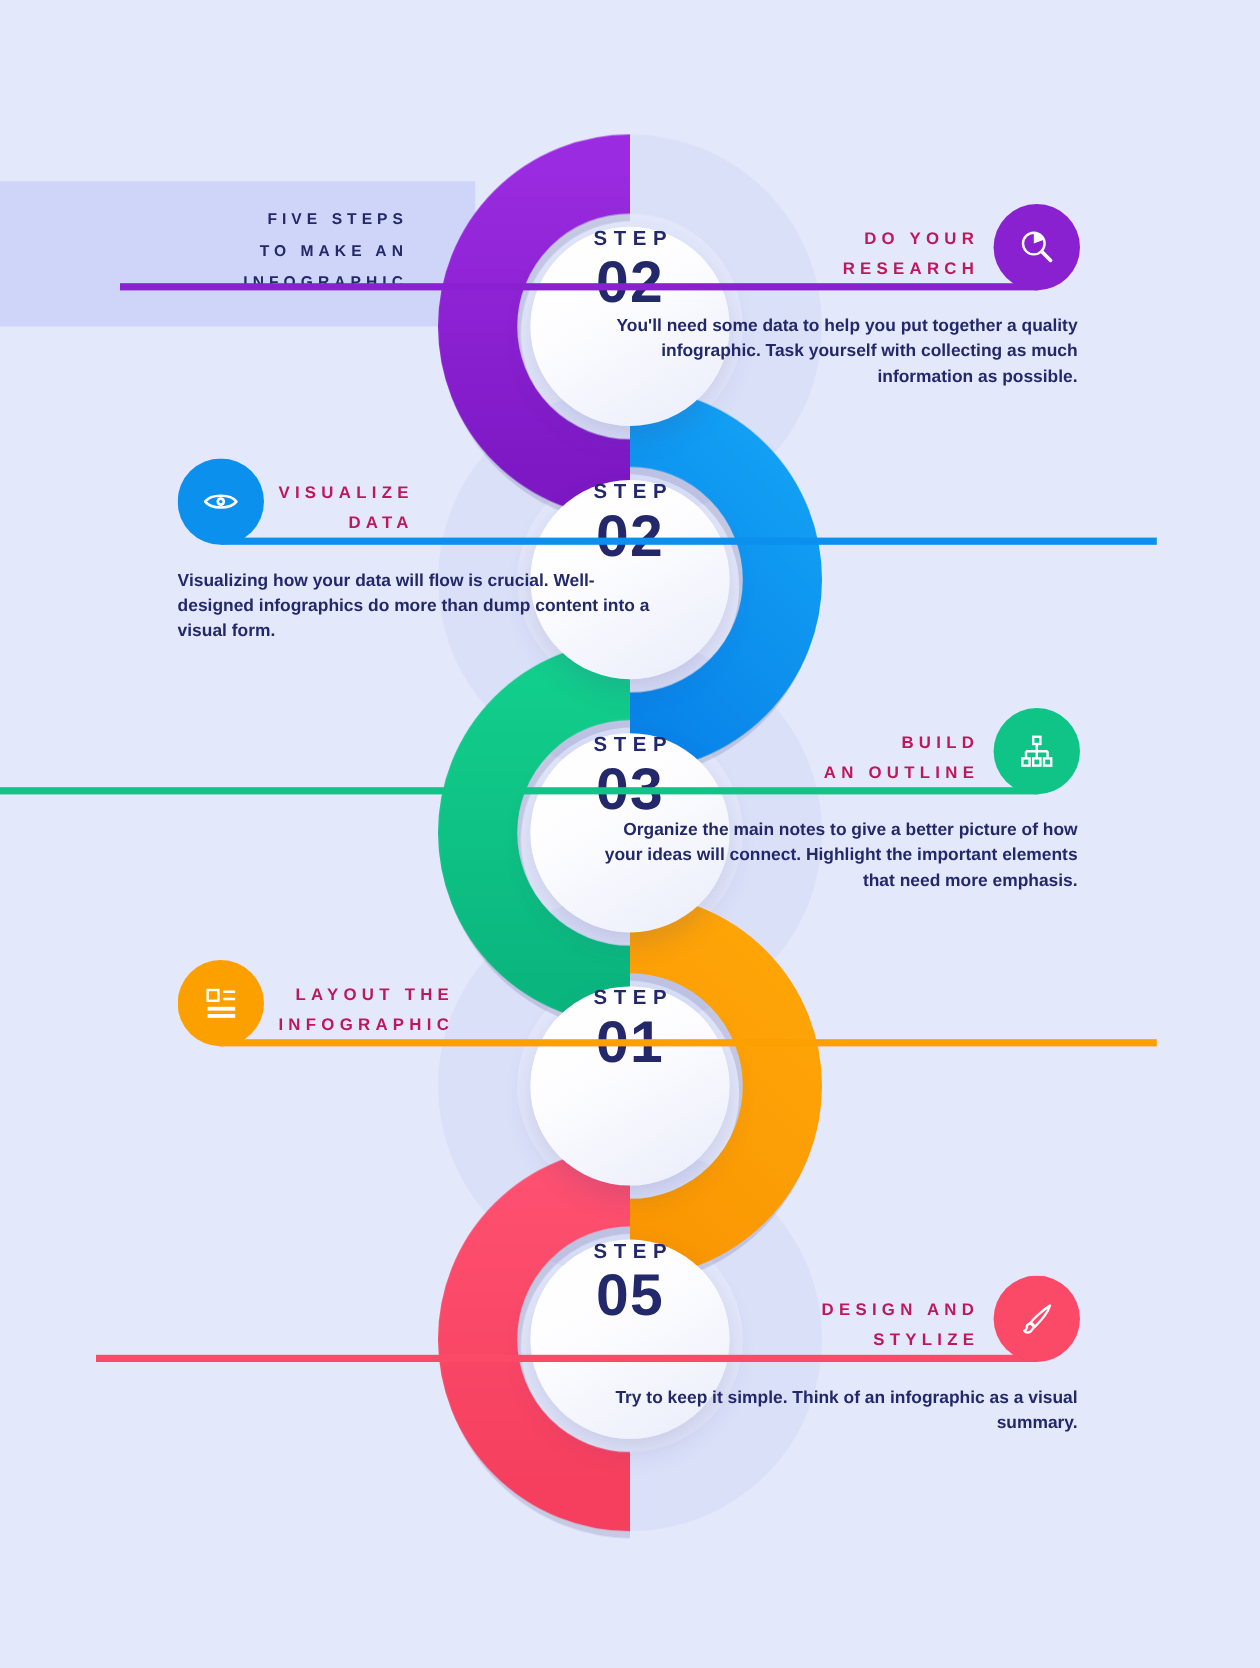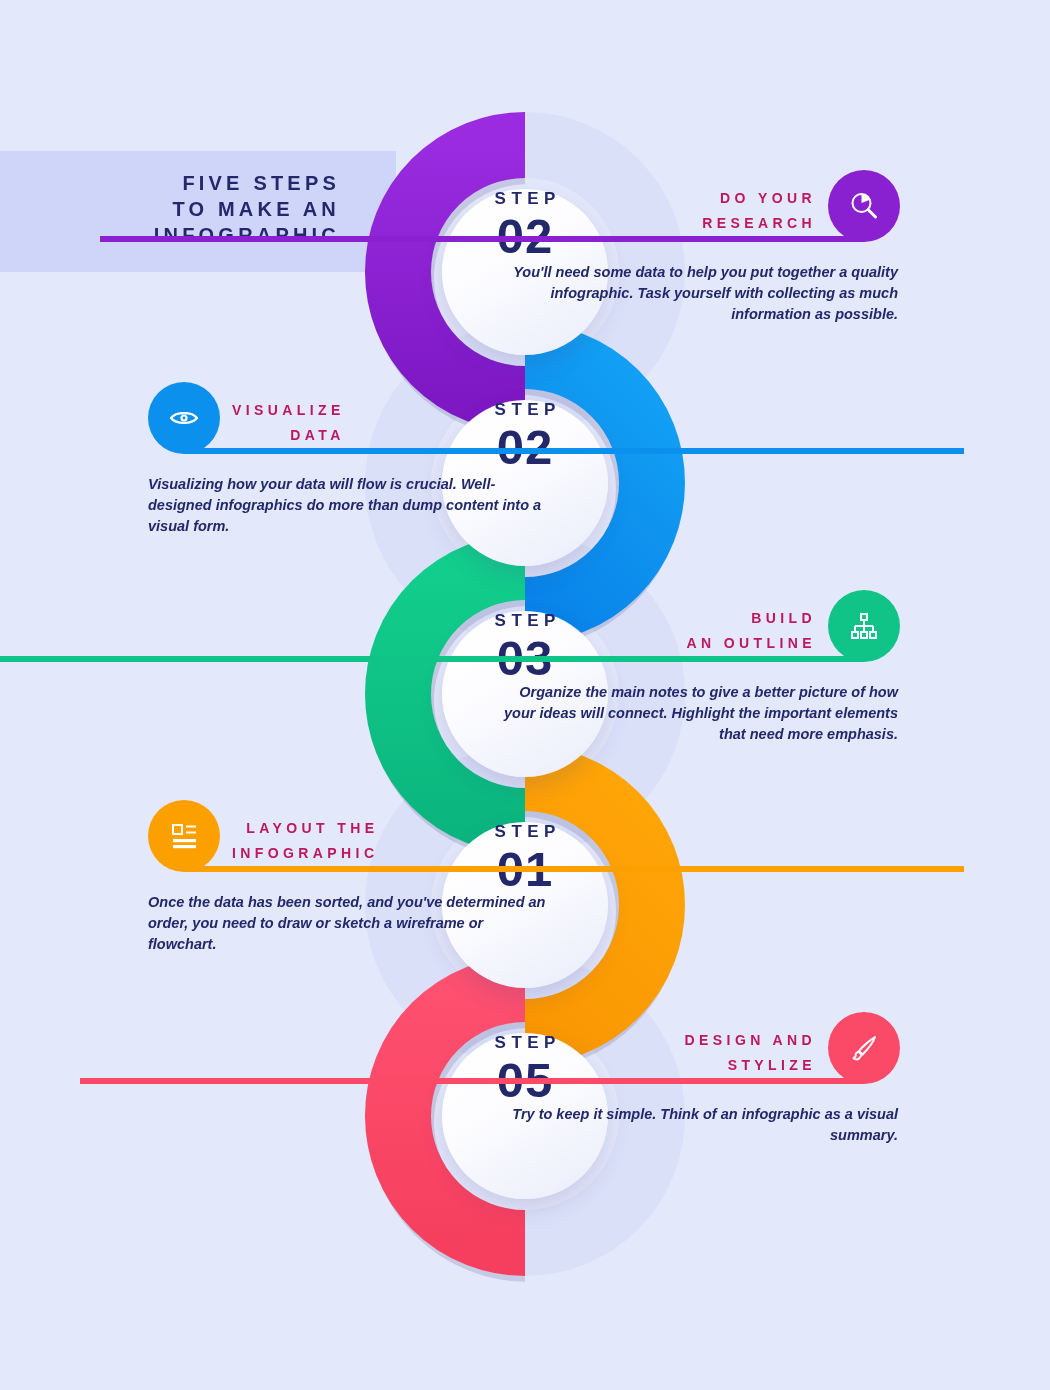--- a/index.html
+++ b/index.html
@@ -13,21 +13,21 @@
   #stage{position:absolute;left:0;top:0;width:1050px;height:1390px;}
 
   
   .banner{
     position:absolute;left:0;top:151px;width:396px;height:121px;
     background:#CFD5F9;
   }
   .banner-title{
     position:absolute;left:0;top:170px;width:340px;
     text-align:right;
-    font-size:20px;font-weight:bold;letter-spacing:4.2px;line-height:26px;
+    font-size:13px;font-weight:bold;letter-spacing:4.2px;line-height:26px;
     color:#22286A;
     white-space:pre-line;
   }
 
   
   #spine{position:absolute;left:0;top:0;width:1050px;height:1390px;}
 
   
   .num-circle{
     position:absolute;width:166px;height:166px;border-radius:50%;
@@ -64,21 +64,21 @@
     position:absolute;top:0;width:72px;height:72px;border-radius:50%;
     display:flex;align-items:center;justify-content:center;
   }
   .block.right .icon-circle{right:0;}
   .block.left  .icon-circle{left:0;}
 
   .rule{position:absolute;height:6px;}
 
   .body-text{
     position:relative;margin-top:20px;
-    font-size:14.5px;font-weight:bold;line-height:21px;color:#22286A;font-style:italic;
+    font-size:14.5px;font-weight:bold;line-height:21px;color:#22286A;
   }
   .body-text.italic{}
   .block.right .body-text{padding-right:2px;}
   .block.left  .body-text{padding-left:0px;}
 </style>
 </head>
 <body>
 
 <div id="stage">
 
@@ -253,24 +253,23 @@
         <svg width="32" height="32" viewBox="0 0 32 32" fill="none" stroke="#fff" stroke-width="2">
           <rect x="5" y="5" width="9" height="9"></rect>
           <line x1="18" y1="6.5" x2="28" y2="6.5"></line>
           <line x1="18" y1="12.5" x2="28" y2="12.5"></line>
           <rect x="5" y="19" width="23" height="3.2" fill="#fff" stroke="none"></rect>
           <rect x="5" y="25" width="23" height="3.2" fill="#fff" stroke="none"></rect>
         </svg>
       </div>
     </div>
     <div class="rule" style="background:#FCA000;left:36px;width:780px;top:66px;"></div>
-    <div class="body-text">Once the data has been sorted, and you've determined an order, you need to draw or sketch a wireframe or flowchart.</div>
-  </div>
-
-  <div class="block right" style="left:500px;top:1012px;">
+  </div>
+
+  <div class="block right" style="left:500px;top:1063px;">
     <div class="head-row">
       <div class="head-title">DESIGN AND
 STYLIZE</div>
       <div class="icon-circle" style="background:#FB4A68;">
         <svg width="32" height="32" viewBox="0 0 32 32" fill="none" stroke="#fff" stroke-width="2">
           <path d="M27 5 C22 8 14 15 11 19 L14.5 22.5 C18 19 25 11.5 27 5 Z" stroke-linejoin="round"></path>
           <path d="M10.5 19.5 L13.8 22.8 L11 26.5 C9.5 28 6.5 27.5 5.5 26 C7.5 25.5 8 23 7.8 21.5 Z" stroke-linejoin="round"></path>
         </svg>
       </div>
     </div>

